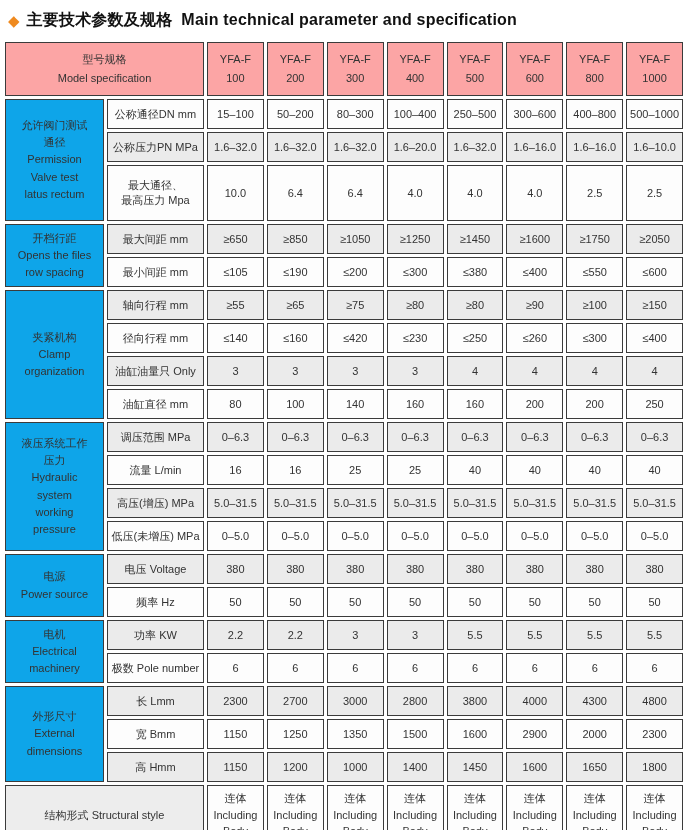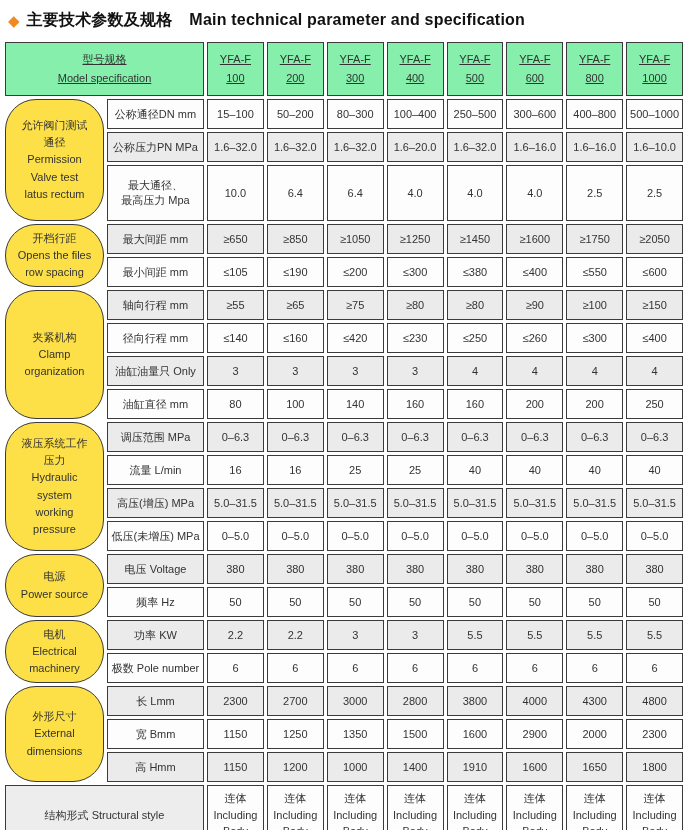--- a/index.html
+++ b/index.html
@@ -9,51 +9,49 @@
     color:#2b2b2b;
     -webkit-font-smoothing:antialiased;
   }
   .page{width:684px;padding:0 2px;}
   .title-row{
     display:flex;align-items:center;gap:7px;
     padding:10px 4px 8px 6px;
   }
   .diamond{color:#ef8a1f;font-size:15px;line-height:1;}
   .title-text{font-weight:bold;font-size:16px;color:#111;letter-spacing:0.2px;}
-  .title-text .en{margin-left:17px;}
+  .title-text .en{margin-left:9px;}
 
   table.spec{
     border-collapse:separate;
     border-spacing:3px;
     width:684px;
     table-layout:fixed;
   }
   table.spec td,table.spec th{
     border:1px solid #3b3b3b;
     text-align:center;
     vertical-align:middle;
     font-size:11px;
     font-weight:normal;
     padding:1px 2px;
     overflow:hidden;
     color:#333;
   }
   th.model-head,th.model-col{
-    background:#86efac;
+    background:#fca5a5;
     color:#ffffff;
     height:50px;
     line-height:1.7;
     border-color:#3b3b3b;
-    text-decoration:underline;
   }
   td.glabel{
-    background:#fde047;
+    background:#0ea5e9;
     line-height:1.55;
     color:#222;
-    border-radius:31px;
   }
   td.param{color:#222;}
   td.cell{color:#333;}
   td.plain{background:#fdfdfd;}
   td.shade{background:#ebebeb;}
   tr.normal td{height:26px;}
   tr.tall td{height:52px;}
   tr.structural td{height:56px;line-height:1.5;}
   td.struct-label{background:#ededed;}
 </style>
@@ -306,21 +304,21 @@
           <td class="cell plain">2900</td>
           <td class="cell plain">2000</td>
           <td class="cell plain">2300</td>
         </tr>
         <tr class="normal">
           <td class="param shade">高 Hmm</td>
           <td class="cell shade">1150</td>
           <td class="cell shade">1200</td>
           <td class="cell shade">1000</td>
           <td class="cell shade">1400</td>
-          <td class="cell shade">1910</td>
+          <td class="cell shade">1450</td>
           <td class="cell shade">1600</td>
           <td class="cell shade">1650</td>
           <td class="cell shade">1800</td>
         </tr>
         <tr class="structural">
           <td class="struct-label" colspan="2">结构形式 Structural style</td>
           <td class="cell plain">连体<br>Including<br>Body</td>
           <td class="cell plain">连体<br>Including<br>Body</td>
           <td class="cell plain">连体<br>Including<br>Body</td>
           <td class="cell plain">连体<br>Including<br>Body</td>

